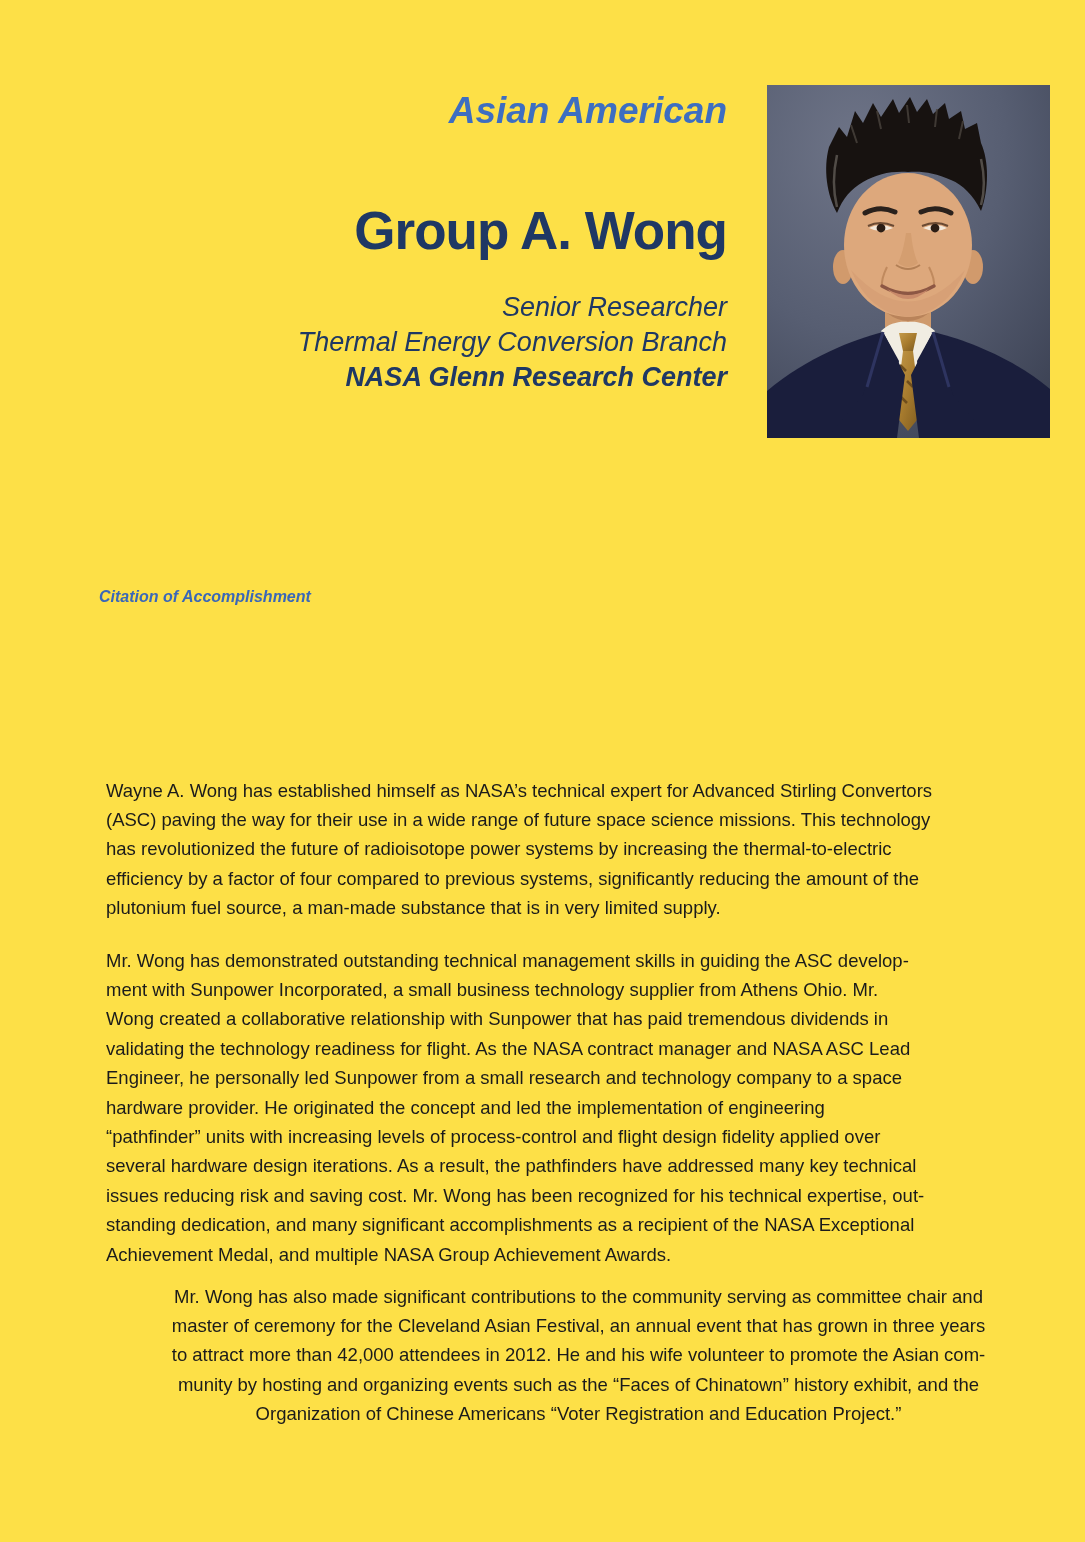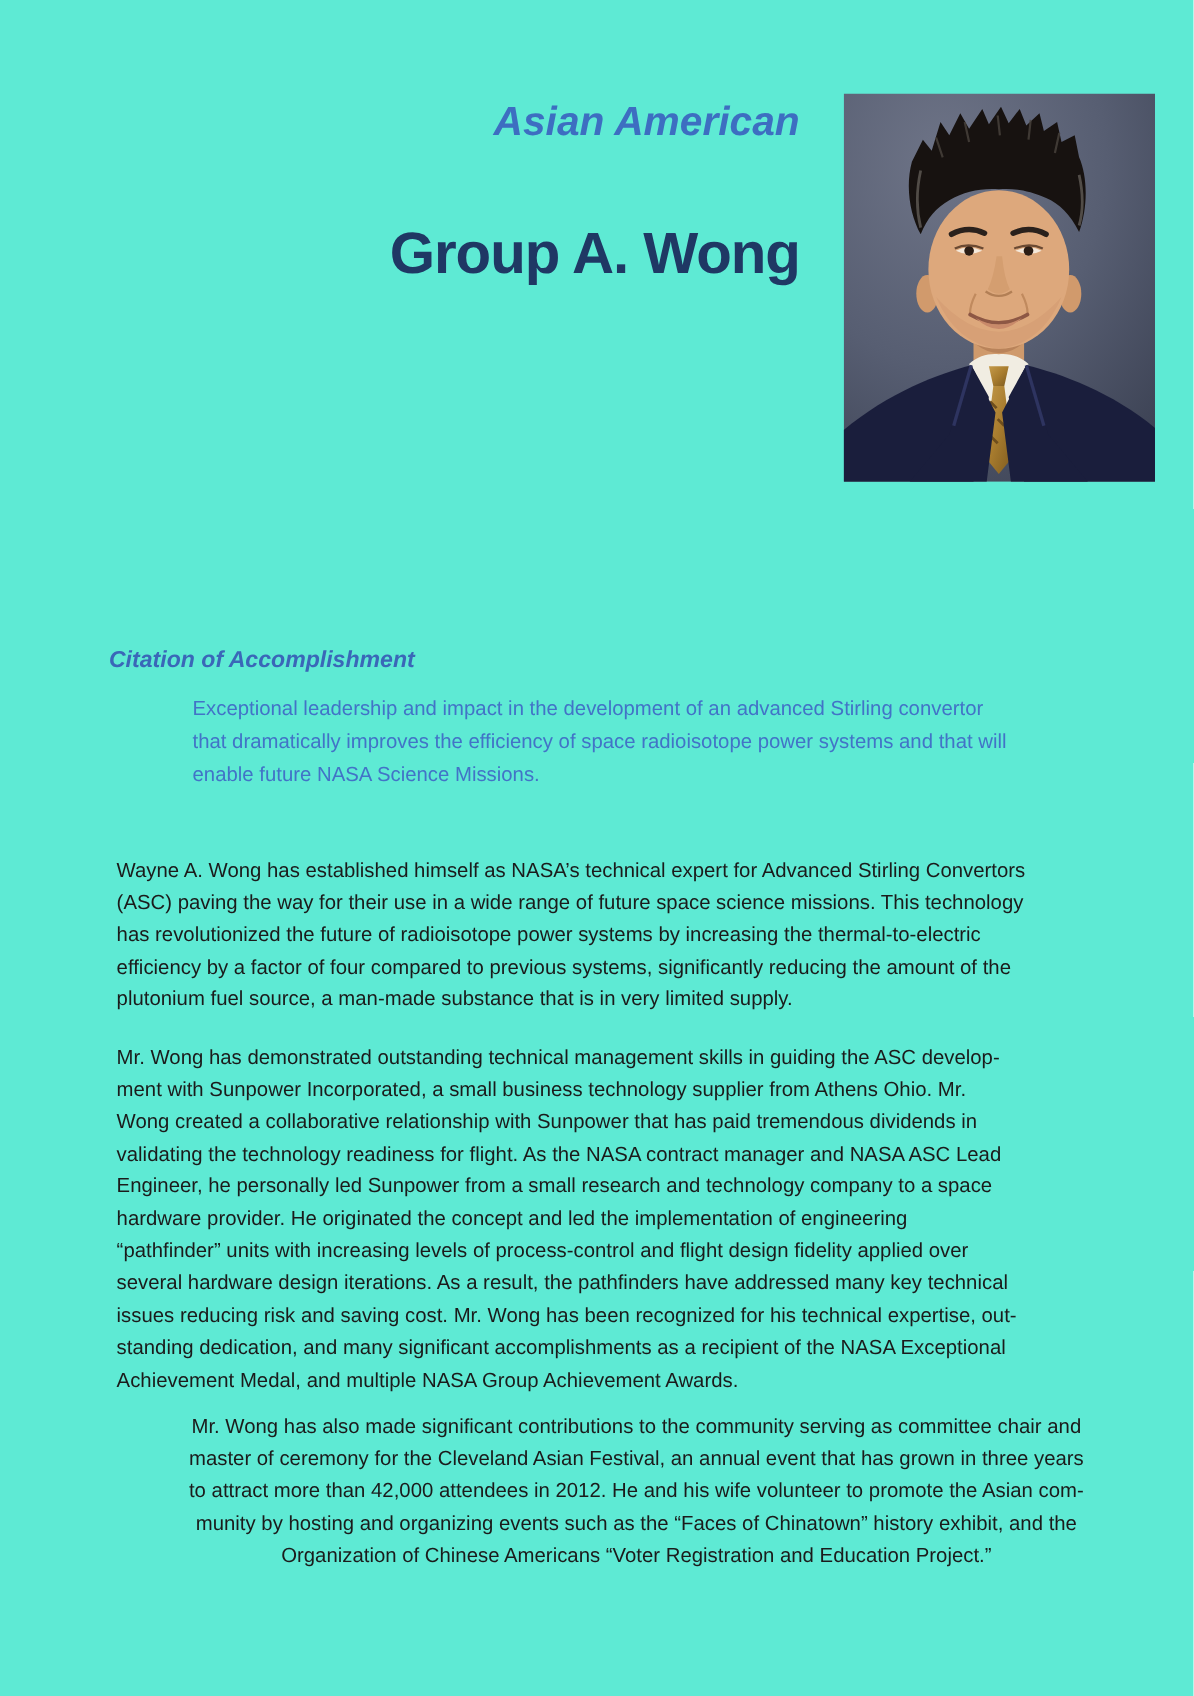--- a/index.html
+++ b/index.html
@@ -1,20 +1,20 @@
 <!DOCTYPE html>
 <html><head>
 <meta charset="utf-8">
 <style>
   html, body { margin: 0; padding: 0; background: #ffffff; }
   .page {
     position: relative;
     width: 1085px;
     height: 1542px;
-    background: #5eead4;
+    background: #fde047;
     font-family: "Liberation Sans", sans-serif;
     overflow: hidden;
   }
 
   
   .masthead {
     position: absolute;
     top: 86px;
     right: 358px;
     width: 640px;
@@ -55,21 +55,21 @@
     margin: 0;
   }
   .portrait svg { display: block; width: 100%; height: 100%; }
 
   
   .citation-heading {
     position: absolute;
     left: 99px;
     top: 588px;
     margin: 0;
-    font-size: 21px;
+    font-size: 16px;
     font-weight: bold;
     font-style: italic;
     color: #3a67b8;
   }
   .citation-body {
     position: absolute;
     left: 175px;
     top: 629px;
     width: 860px;
     font-size: 18.5px;
@@ -95,20 +95,25 @@
 </head>
 <body>
 
 <div class="page">
 
   <div class="masthead">
     <div class="award-title">
       <div>Asian American</div>
     </div>
     <h1 class="honoree-name">Group A. Wong</h1>
+    <div class="job-lines">
+      <div>Senior Researcher</div>
+      <div>Thermal Energy Conversion Branch</div>
+      <div class="org">NASA Glenn Research Center</div>
+    </div>
   </div>
 
   <figure class="portrait">
     <svg viewBox="0 0 283 353" xmlns="http://www.w3.org/2000/svg">
       <defs>
         <radialGradient id="bgGrad" cx="32%" cy="18%" r="95%">
           <stop offset="0%" stop-color="#6e7487"></stop>
           <stop offset="55%" stop-color="#575e72"></stop>
           <stop offset="100%" stop-color="#3e4456"></stop>
         </radialGradient>
@@ -159,23 +164,20 @@
       <path d="M139,148 Q136,168 131,178 Q141,186 151,178 Q146,168 144,148" fill="#d49e70"></path>
       <path d="M129,180 Q141,188 153,180" stroke="#b27f55" stroke-width="2" fill="none"></path>
 
       <path d="M120,182 Q114,194 115,202 M162,182 Q168,194 167,202" stroke="#c08a5e" stroke-width="2" fill="none"></path>
       <path d="M115,201 Q141,216 167,201" stroke="#8d5744" stroke-width="3.5" fill="none" stroke-linecap="round"></path>
       <path d="M120,204 Q141,216 162,204 Q141,224 120,204 Z" fill="#c98a6a"></path>
     </svg>
   </figure>
 
   <h2 class="citation-heading">Citation of Accomplishment</h2>
-  <div class="citation-body">Exceptional leadership and impact in the development of an advanced Stirling convertor
-that dramatically improves the efficiency of space radioisotope power systems and that will
-enable future NASA Science Missions.</div>
 
   <p class="body-para para-1">Wayne A. Wong has established himself as NASA’s technical expert for Advanced Stirling Convertors
 (ASC) paving the way for their use in a wide range of future space science missions. This technology
 has revolutionized the future of radioisotope power systems by increasing the thermal-to-electric
 efficiency by a factor of four compared to previous systems, significantly reducing the amount of the
 plutonium fuel source, a man-made substance that is in very limited supply.</p>
   <p class="body-para para-2">Mr. Wong has demonstrated outstanding technical management skills in guiding the ASC develop-
 ment with Sunpower Incorporated, a small business technology supplier from Athens Ohio. Mr.
 Wong created a collaborative relationship with Sunpower that has paid tremendous dividends in
 validating the technology readiness for flight. As the NASA contract manager and NASA ASC Lead

